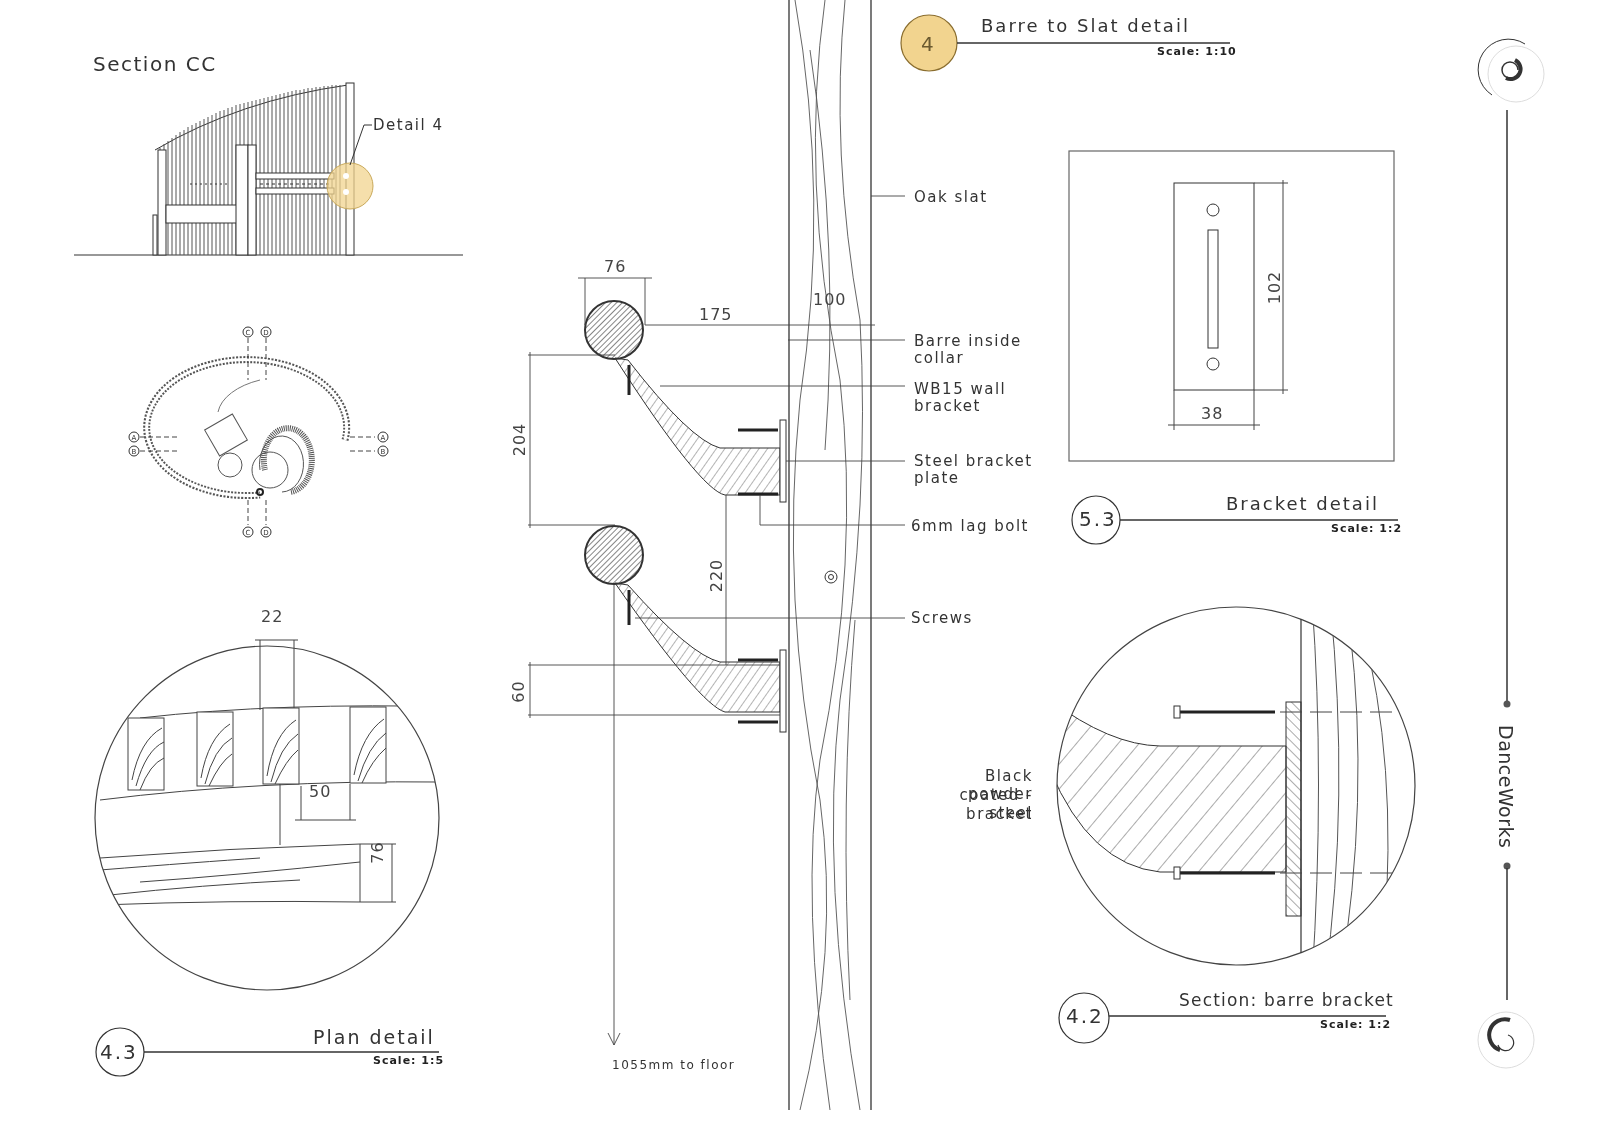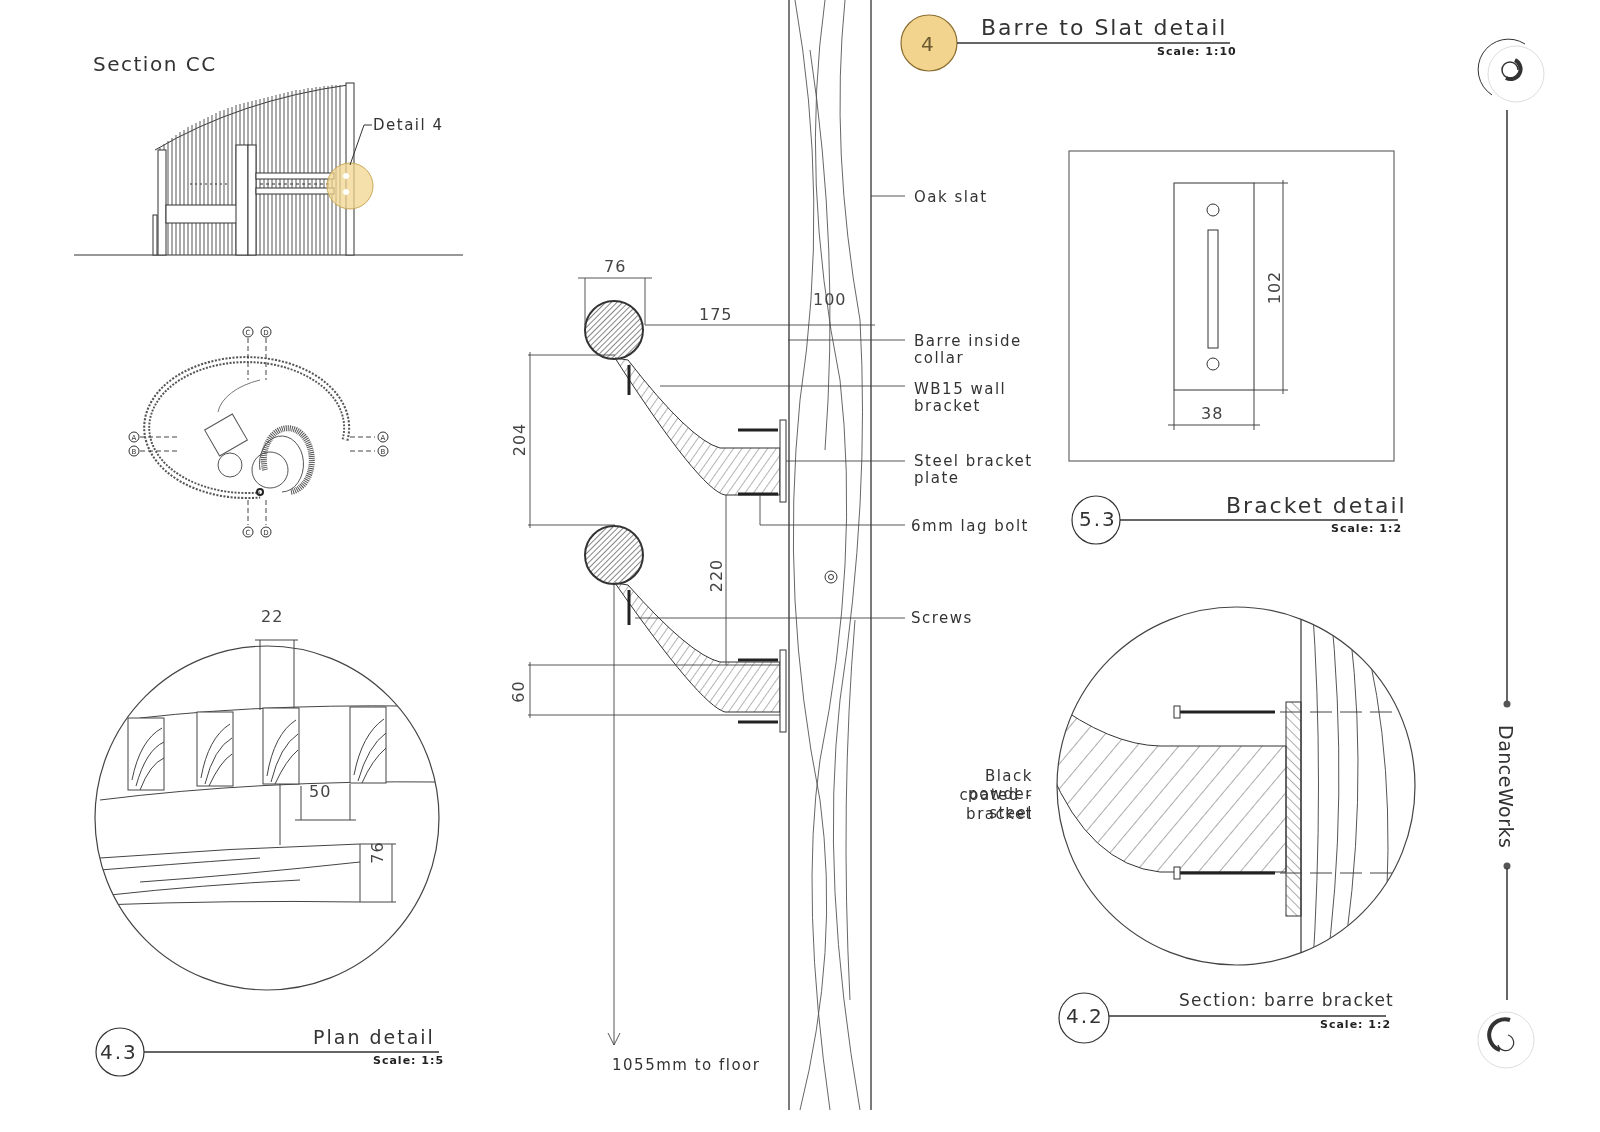--- a/index.html
+++ b/index.html
@@ -1,20 +1,20 @@
 <!DOCTYPE html>
 <html><head>
 <meta charset="utf-8">
 <style>
   html,body{margin:0;padding:0;background:#fff;}
   body{width:1600px;height:1132px;position:relative;overflow:hidden;font-family:"DejaVu Sans",sans-serif;color:#333;}
   .abs{position:absolute;}
   svg text{font-family:"DejaVu Sans",sans-serif;fill:#333;}
   .lbl{position:absolute;font-size:15px;letter-spacing:1.5px;color:#333;line-height:18px;}
-  .title-lg{position:absolute;font-size:22px;letter-spacing:2px;color:#333;}
+  .title-lg{position:absolute;font-size:18px;letter-spacing:2px;color:#333;}
   .scale{position:absolute;font-size:11px;font-weight:bold;letter-spacing:1px;color:#222;}
   .dim{position:absolute;font-size:16px;color:#444;letter-spacing:1px;}
   .vert{transform:rotate(-90deg);transform-origin:center;}
   .brand{position:absolute;font-size:19px;color:#333;transform:rotate(90deg);transform-origin:left top;letter-spacing:0.5px;}
 </style>
 </head>
 <body>
 
 <div class="lbl" style="left:93px;top:55px;font-size:20px;letter-spacing:1.5px;">Section CC</div>
 <svg class="abs" style="left:60px;top:80px" width="420" height="190">
@@ -249,21 +249,21 @@
 <div class="lbl" style="left:914px;top:349px;">collar</div>
 <div class="lbl" style="left:914px;top:380px;">WB15  wall</div>
 <div class="lbl" style="left:914px;top:397px;">bracket</div>
 <div class="lbl" style="left:914px;top:452px;">Steel  bracket</div>
 <div class="lbl" style="left:914px;top:469px;">plate</div>
 <div class="lbl" style="left:911px;top:517px;">6mm  lag  bolt</div>
 <div class="lbl" style="left:911px;top:609px;">Screws</div>
 <div class="lbl" style="left:918px;top:767px;text-align:right;width:115px;">Black  powder</div>
 <div class="lbl" style="left:918px;top:786px;text-align:right;width:115px;">coated -steel</div>
 <div class="lbl" style="left:918px;top:805px;text-align:right;width:115px;">bracket</div>
-<div class="lbl" style="left:612px;top:1056px;font-size:15px;">1055mm  to  floor</div>
+<div class="lbl" style="left:612px;top:1056px;font-size:12px;">1055mm  to  floor</div>
 
 <svg class="abs" style="left:898px;top:12px" width="340" height="62">
   <circle cx="31" cy="31" r="28" fill="#f2d48f" stroke="#8a6d2e" stroke-width="1.2"></circle>
   <line x1="59" y1="31" x2="332" y2="31" stroke="#333" stroke-width="1.5"></line>
 </svg>
 <div class="title-lg" style="left:921px;top:32px;font-size:20px;color:#6b5a30;">4</div>
 <div class="title-lg" style="left:981px;top:15px;">Barre to Slat detail</div>
 <div class="scale" style="left:1157px;top:45px;">Scale:  1:10</div>
 
 <svg class="abs" style="left:1068px;top:150px" width="328" height="314">

